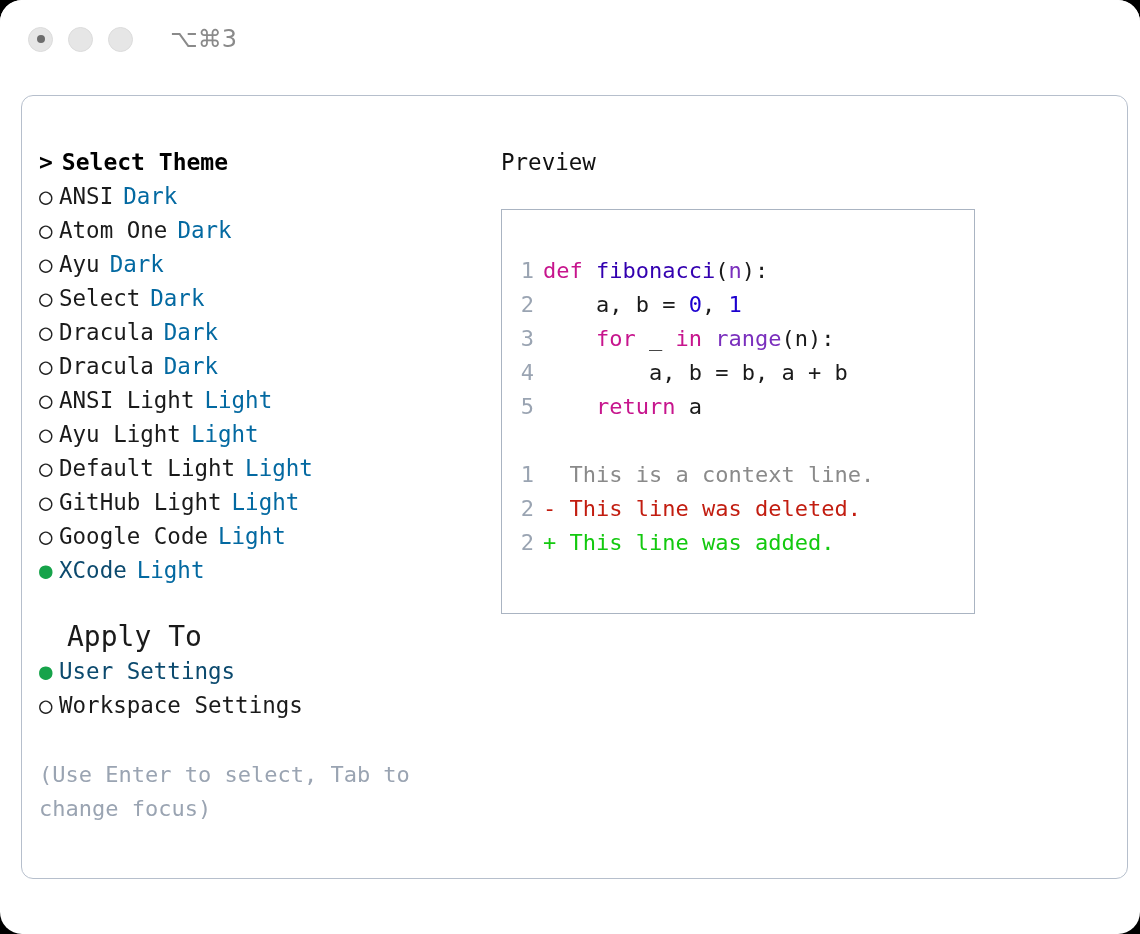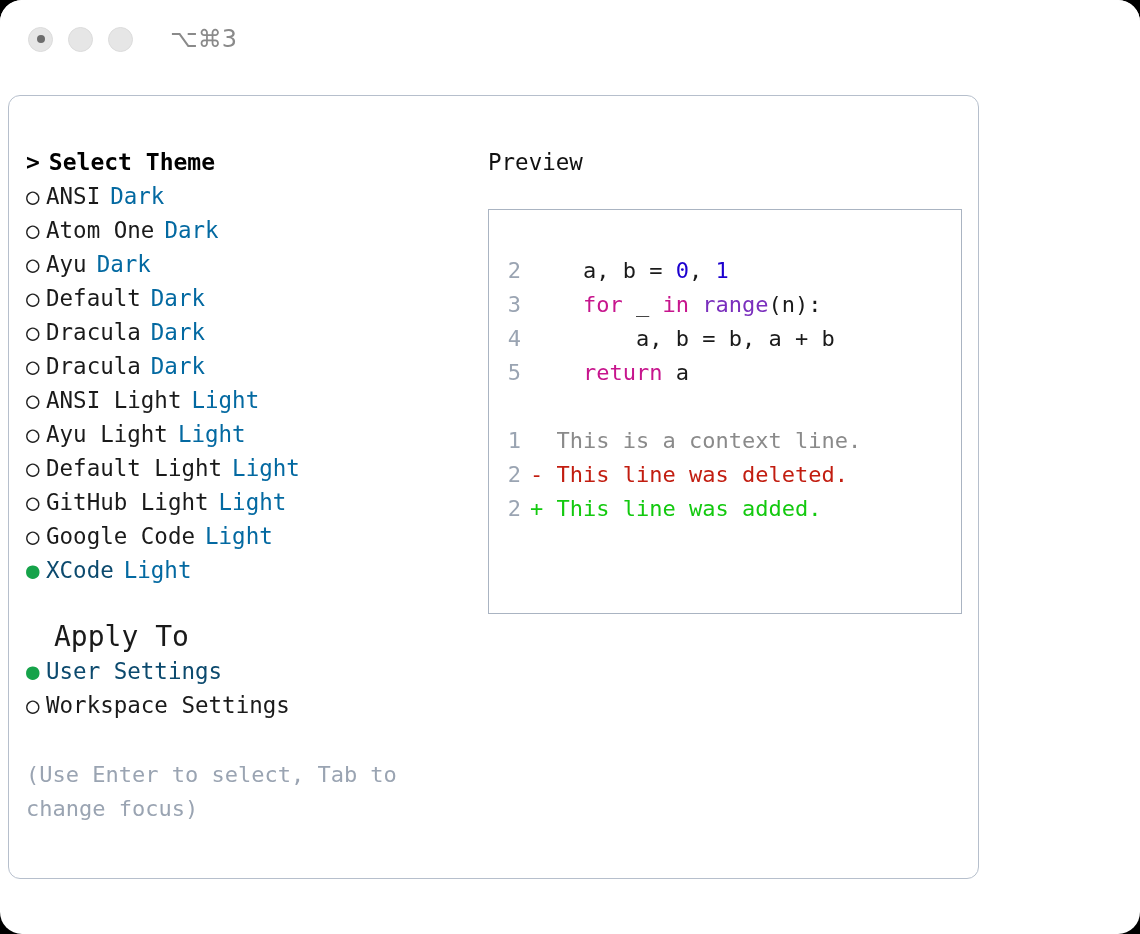--- a/index.html
+++ b/index.html
@@ -59,23 +59,23 @@
     margin-left: 22px;
     font-size: 24px;
     color: #8a8a8a;
     letter-spacing: 0px;
     font-family: "DejaVu Sans", "Liberation Sans", sans-serif;
   }
 
   
   #dialog {
     position: absolute;
-    left: 8px;
+    left: 21px;
     top: 95px;
-    width: 971px;
+    width: 1107px;
     height: 784px;
     border: 1.5px solid #b6bfcc;
     border-radius: 12px;
     box-sizing: border-box;
     background: #ffffff;
   }
 
   
   #left-col {
     position: absolute;
@@ -196,21 +196,21 @@
     <div id="left-col">
 
       <div class="row" id="list-header">
         <span class="caret">&gt;</span><span>Select Theme</span>
       </div>
 
       <div id="theme-items">
           <div class="row"><span class="marker">○</span><span class="theme-name">ANSI</span><span class="variant">Dark</span></div>
           <div class="row"><span class="marker">○</span><span class="theme-name">Atom One</span><span class="variant">Dark</span></div>
           <div class="row"><span class="marker">○</span><span class="theme-name">Ayu</span><span class="variant">Dark</span></div>
-          <div class="row"><span class="marker">○</span><span class="theme-name">Default</span><span class="variant">Dark</span></div>
+          <div class="row"><span class="marker">○</span><span class="theme-name">Select</span><span class="variant">Dark</span></div>
           <div class="row"><span class="marker">○</span><span class="theme-name">Dracula</span><span class="variant">Dark</span></div>
           <div class="row"><span class="marker">○</span><span class="theme-name">Dracula</span><span class="variant">Dark</span></div>
           <div class="row"><span class="marker">○</span><span class="theme-name">ANSI Light</span><span class="variant">Light</span></div>
           <div class="row"><span class="marker">○</span><span class="theme-name">Ayu Light</span><span class="variant">Light</span></div>
           <div class="row"><span class="marker">○</span><span class="theme-name">Default Light</span><span class="variant">Light</span></div>
           <div class="row"><span class="marker">○</span><span class="theme-name">GitHub Light</span><span class="variant">Light</span></div>
           <div class="row"><span class="marker">○</span><span class="theme-name">Google Code</span><span class="variant">Light</span></div>
           <div class="row"><span class="marker sel">●</span><span class="theme-name sel">XCode</span><span class="variant">Light</span></div>
         </div>
 
@@ -225,20 +225,21 @@
 
       <div class="spacer-md"></div>
 
       <div id="hint">(Use Enter to select, Tab to change focus)</div>
     </div>
 
     <div id="right-col">
       <div id="preview-title">Preview</div>
       <div id="preview-box">
         <div id="code-block">
+            <div class="code-line"><span class="ln">1</span><span class="kw">def</span><span class="punc"> </span><span class="fn">fibonacci</span><span class="punc">(</span><span class="bi">n</span><span class="punc">):</span></div>
             <div class="code-line"><span class="ln">2</span><span class="var">    a, b = </span><span class="num">0</span><span class="var">, </span><span class="num">1</span></div>
             <div class="code-line"><span class="ln">3</span><span class="var">    </span><span class="kw">for</span><span class="var"> _ </span><span class="kw">in</span><span class="var"> </span><span class="bi">range</span><span class="punc">(n):</span></div>
             <div class="code-line"><span class="ln">4</span><span class="var">        a, b = b, a + b</span></div>
             <div class="code-line"><span class="ln">5</span><span class="var">    </span><span class="kw">return</span><span class="var"> a</span></div>
           </div>
         <div class="blank-line"></div>
         <div id="diff-block">
             <div class="code-line"><span class="ln">1</span><span class="diff-ctx"> </span><span class="diff-ctx"> This is a context line.</span></div>
             <div class="code-line"><span class="ln">2</span><span class="diff-del">-</span><span class="diff-del"> This line was deleted.</span></div>
             <div class="code-line"><span class="ln">2</span><span class="diff-add">+</span><span class="diff-add"> This line was added.</span></div>

